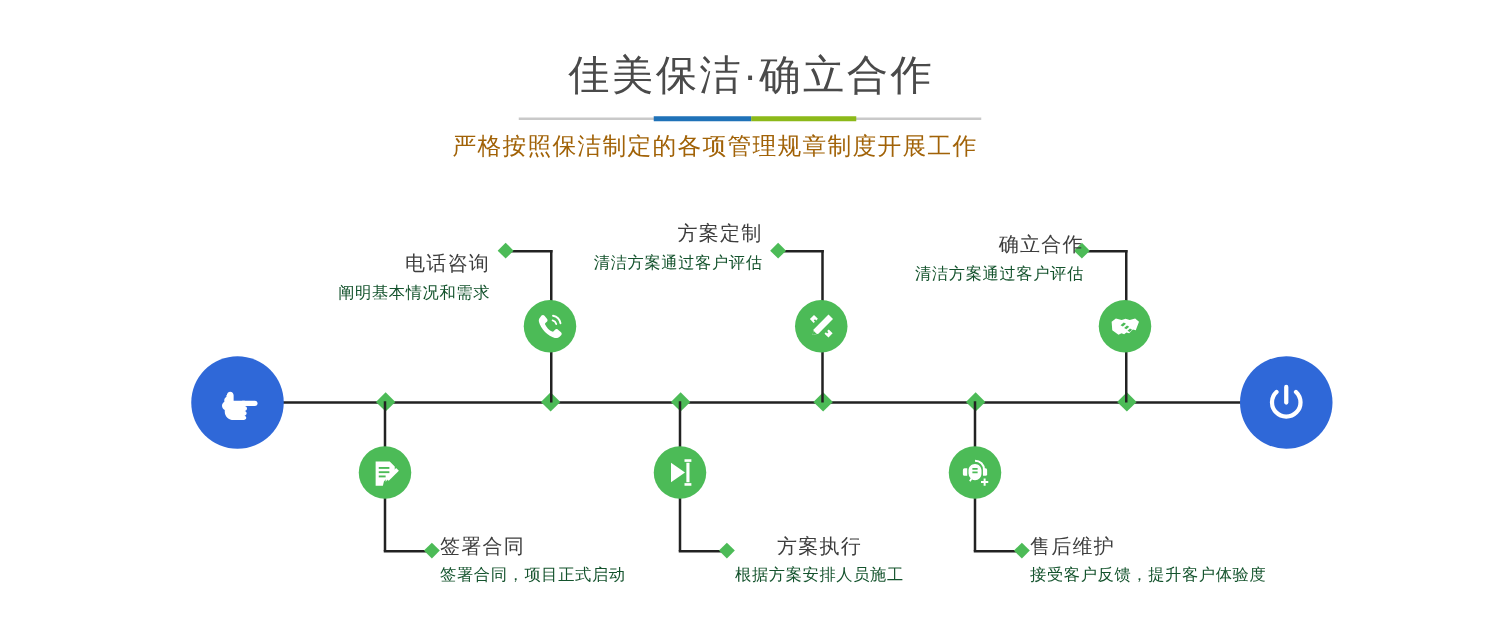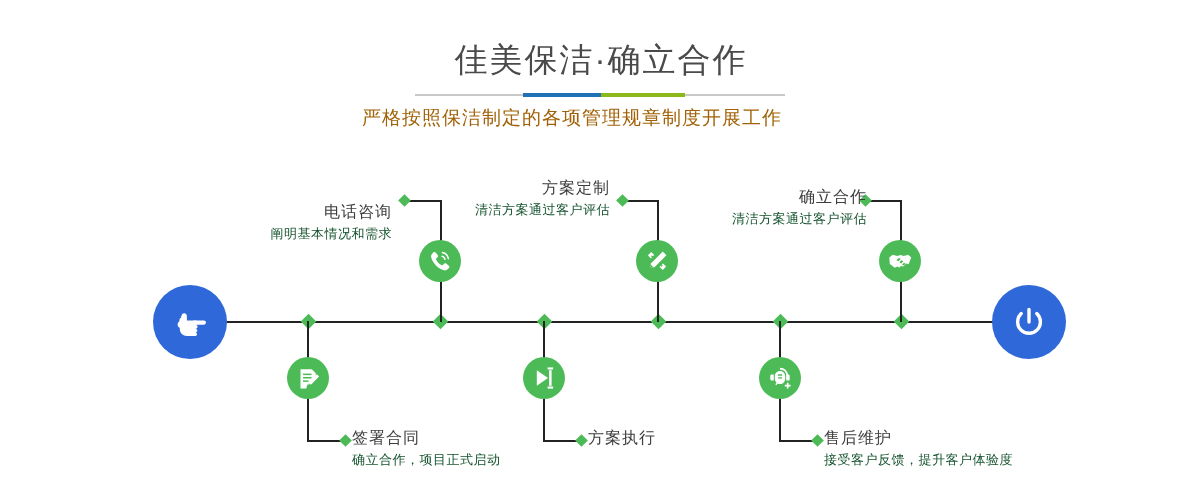--- a/index.html
+++ b/index.html
@@ -213,21 +213,21 @@
       <path fill="#ffffff" d="M5.5 4.2h11.3l4 4v3.1l-8.6 8.6-.9 3.6H5.5z"></path>
       <rect fill="#4cbb57" x="8" y="8.6" width="8.5" height="1.5"></rect>
       <rect fill="#4cbb57" x="8" y="12" width="8.5" height="1.5"></rect>
       <rect fill="#4cbb57" x="8" y="15.4" width="5.5" height="1.5"></rect>
       <path fill="#ffffff" d="M21.9 9.3l2.2 2.2-7.9 7.9-2.9.7.7-2.9z"></path>
       <path fill="#4cbb57" d="M14.6 18.6l2.2 2.2-3.1.9z"></path>
     </svg>
   </div>
   <div class="step-label below" style="left:352px; top:427px;">
     <div class="t">签署合同</div>
-    <div class="d">确立合作，项目正式启动</div>
+    <div class="d">签署合同，项目正式启动</div>
   </div>
 
   <div class="conn-v" style="left:657px; top:200px; height:122px;"></div>
   <div class="conn-h" style="left:623px; top:200px; width:36px;"></div>
   <div class="label-dot" style="left:618px; top:196px;"></div>
   <div class="step-icon" style="left:636px; top:240px;">
     <svg width="26" height="26" viewBox="0 0 26 26">
       <path fill="#ffffff" d="M18.8 3.6l3.6 3.6-11.7 11.7-4.7 1.1 1.1-4.7z"></path>
       <path fill="#ffffff" d="M3.9 7.2l3.3-3.3 3.1 3.1-1.3 1.3-1-1-1 1 1 1-1.1 1.1z"></path>
       <path fill="#ffffff" d="M15.6 18.9l1.1-1.1 1 1 1-1-1-1 1.3-1.3 3.1 3.1-3.3 3.3z"></path>
@@ -245,20 +245,21 @@
   <div class="step-icon" style="left:523px; top:357px;">
     <svg width="26" height="26" viewBox="0 0 26 26">
       <path fill="#ffffff" d="M5.8 5.2L17 13 5.8 20.8z"></path>
       <rect fill="#ffffff" x="18.1" y="5.2" width="2.5" height="15.6"></rect>
       <rect fill="#ffffff" x="16.6" y="2.4" width="5.5" height="2.1"></rect>
       <rect fill="#ffffff" x="16.6" y="21.5" width="5.5" height="2.1"></rect>
     </svg>
   </div>
   <div class="step-label below" style="left:588px; top:427px;text-align:center;">
     <div class="t">方案执行</div>
+    <div class="d">根据方案安排人员施工</div>
   </div>
 
   <div class="conn-v" style="left:900px; top:200px; height:122px;"></div>
   <div class="conn-h" style="left:866px; top:200px; width:36px;"></div>
   <div class="label-dot" style="left:861px; top:196px;"></div>
   <div class="step-icon" style="left:879px; top:240px;">
     <svg width="26" height="26" viewBox="0 0 26 26">
       <path fill="#ffffff" d="M2.3 9.4l3.4-2.6 4.6 1.1 3.2-1 3.3 1 4.3-1.1 3.1 2.6-2.6 6.8-2.3-.6-3 2.9-2.2-.6-1.8 1.5-2.1-.9-2.4 1.2-5-3.6z"></path>
       <path fill="#4cbb57" d="M9.4 12.1l2.6-2.1 1.8.9-2.5 2.3zM12.3 14.3l2.3-2 1.8 1-2.3 2.1zM15 16.5l2-1.8 1.7 1-2 1.9z"></path>
     </svg>

